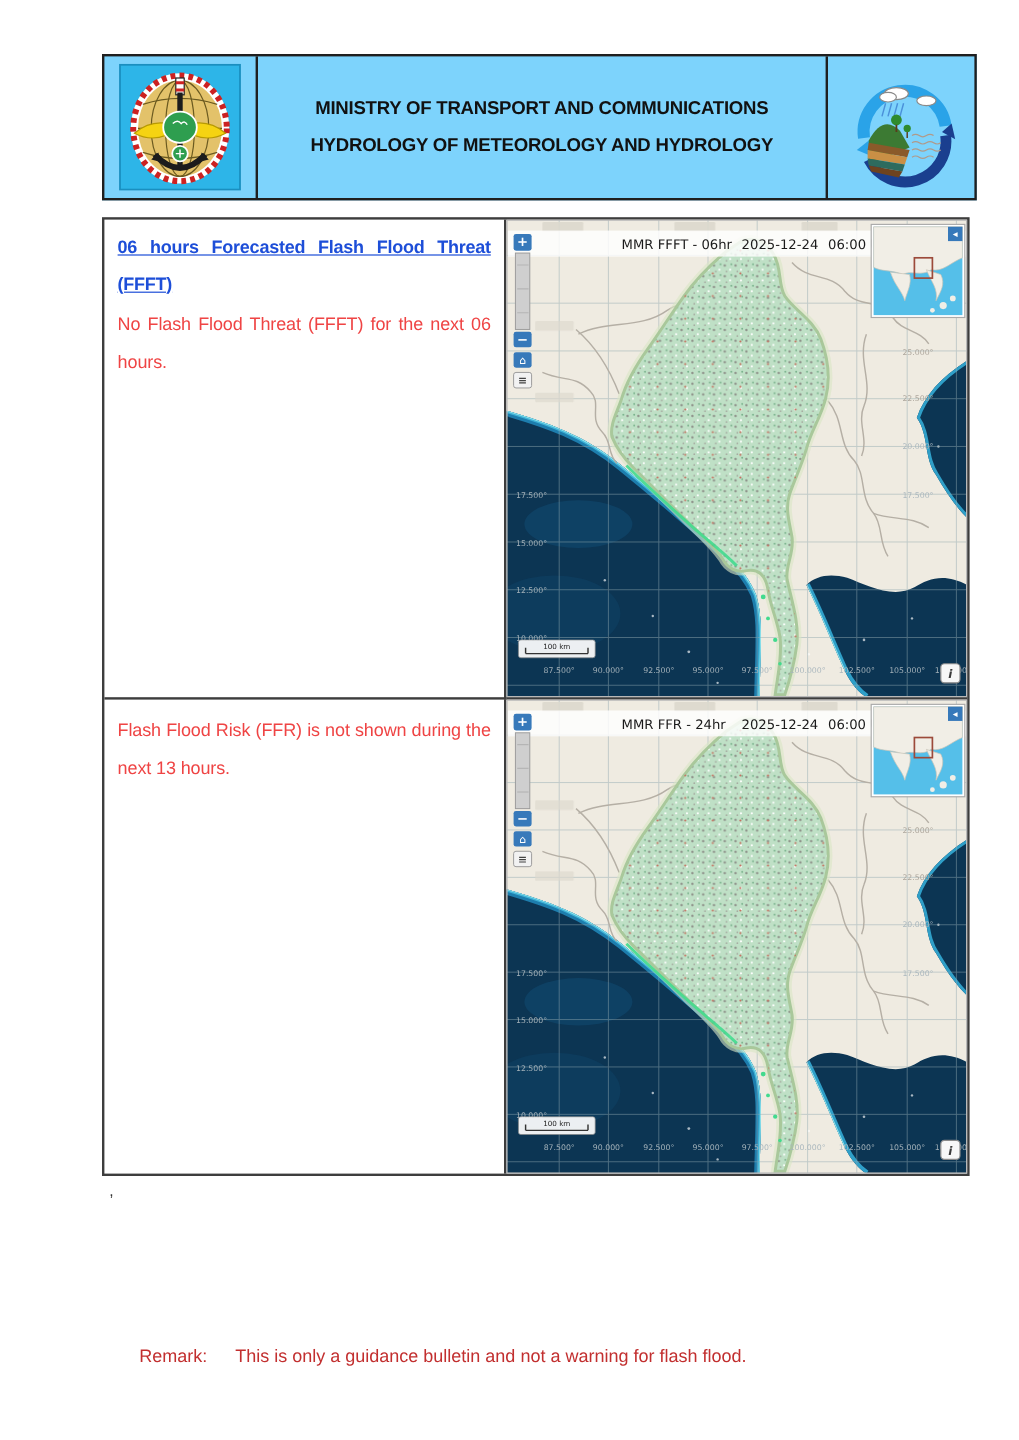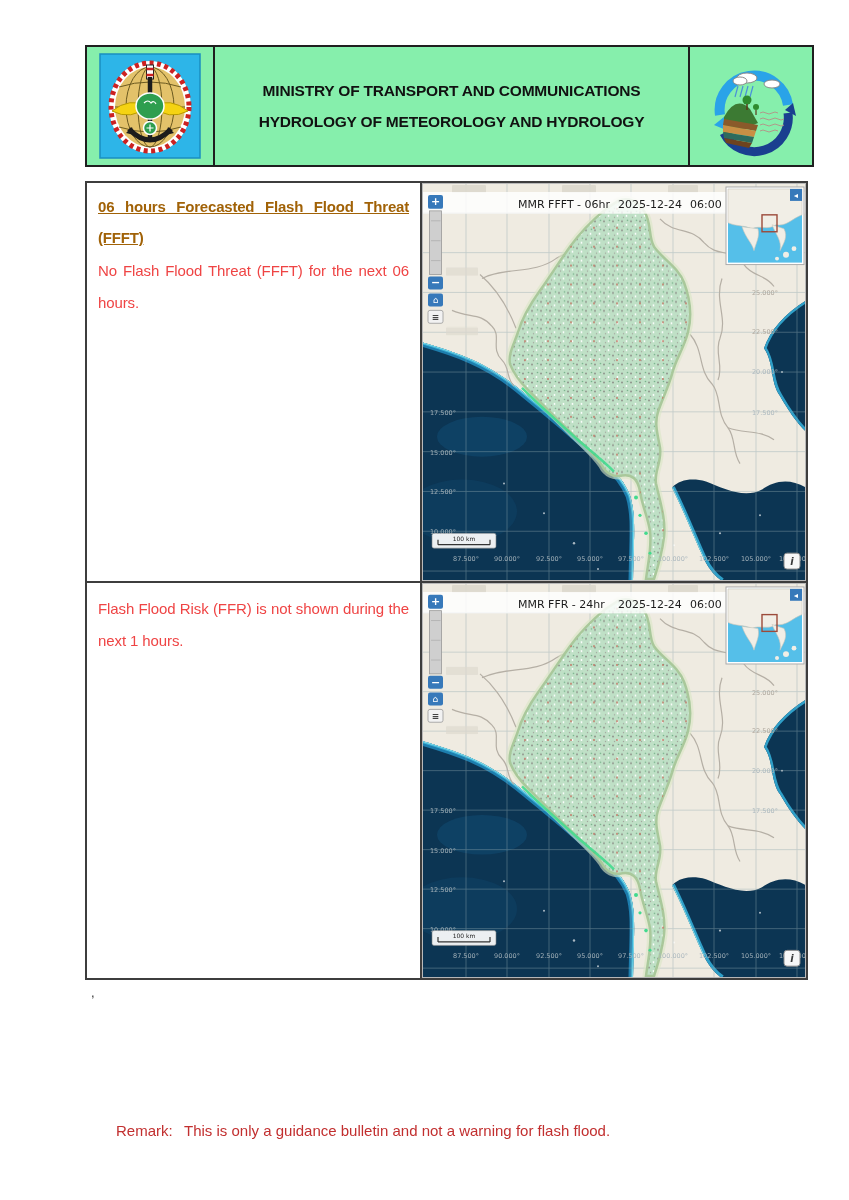--- a/index.html
+++ b/index.html
@@ -4,43 +4,43 @@
 <style>
   html,body{margin:0;padding:0;}
   body{
     width:849px;height:1200px;background:#ffffff;position:relative;
     font-family:"Liberation Sans","DejaVu Sans",sans-serif;color:#1a1a1a;
     overflow:hidden;
   }
   
   .header-table{
     position:absolute;left:85px;top:45px;width:729px;height:122px;
-    border:2px solid #1f1f1f;display:flex;box-sizing:border-box;background:#86efac;
+    border:2px solid #1f1f1f;display:flex;box-sizing:border-box;background:#7dd3fc;
   }
   .hcell-logo{width:128px;border-right:2px solid #1f1f1f;display:flex;align-items:center;justify-content:center;box-sizing:border-box;}
   .hcell-text{flex:1;border-right:2px solid #1f1f1f;display:flex;flex-direction:column;justify-content:center;text-align:center;
     font-weight:bold;font-size:15.5px;line-height:31px;letter-spacing:-0.2px;color:#111;box-sizing:border-box;}
   .hcell-logo2{width:122px;display:flex;align-items:center;justify-content:center;box-sizing:border-box;}
   
   .main-table{
     position:absolute;left:85px;top:181px;width:723px;height:799px;
     border:2px solid #3d3d3d;box-sizing:border-box;background:#fff;
     display:grid;grid-template-columns:335px 1fr;grid-template-rows:400px 1fr;
   }
   .tcell{border-right:2px solid #3d3d3d;padding:9px 11px 0 11px;box-sizing:border-box;}
   .tcell.rb, .mcell.rb{border-bottom:2px solid #3d3d3d;}
-  .cell-title{font-weight:bold;text-decoration:underline;font-size:15px;letter-spacing:-0.2px;text-align:justify;line-height:2.05;color:#a16207;}
+  .cell-title{font-weight:bold;text-decoration:underline;font-size:15px;letter-spacing:-0.2px;text-align:justify;line-height:2.05;color:#1d4ed8;}
   .cell-body{font-size:15px;letter-spacing:-0.1px;text-align:justify;line-height:2.15;margin-top:1px;color:#ef4444;}
   .mcell{position:relative;box-sizing:border-box;overflow:hidden;}
   .mcell svg{display:block;width:100%;height:100%;}
   
   .footnote{position:absolute;left:91px;top:985px;font-size:13px;color:#333;}
   .remark{position:absolute;left:100px;top:1122px;font-size:15px;color:#c22f2f;width:700px;}
   .remark .remark-label{position:absolute;left:16px;top:0;}
-  .remark .remark-text{position:absolute;left:84px;top:0;white-space:nowrap;text-align:center;}
+  .remark .remark-text{position:absolute;left:96px;top:0;white-space:nowrap;text-align:center;}
   
   text{font-family:"DejaVu Sans","Liberation Sans",sans-serif;}
   .mt-title{font-size:11px;fill:#1a1a1a;}
   .grid-lab{font-size:6.5px;fill:#a9b6bd;opacity:.95;}
   .grid-lab-land{font-size:6.5px;fill:#aba49a;opacity:.95;}
   .ctl-glyph{font-size:11px;fill:#ffffff;font-weight:bold;}
   .ctl-glyph-dark{font-size:9px;fill:#444444;font-weight:bold;}
   .scale-text{font-size:6px;fill:#222222;}
   .info-glyph{font-size:10px;fill:#3a3a3a;font-weight:bold;font-style:italic;}
 </style>
@@ -313,21 +313,21 @@
 
       <g transform="translate(362,372)">
         <rect x="0" y="0" width="16" height="16" rx="3" fill="#f7f7f7" stroke="#8a8a8a" stroke-width="1"></rect>
         <text class="info-glyph" x="8" y="12" text-anchor="middle">i</text>
       </g>
       <rect x="0.5" y="0.5" width="383" height="399" fill="none" stroke="#b9b9b9" stroke-width="1"></rect>
     </svg>
   </div>
 
   <div class="tcell">
-    <div class="cell-body">Flash Flood Risk (FFR) is not shown during the next 1 hours.</div>
+    <div class="cell-body">Flash Flood Risk (FFR) is not shown during the next 13 hours.</div>
   </div>
 
   <div class="mcell">
     <svg viewBox="0 0 384 400" preserveAspectRatio="none">
       <defs>
         <pattern id="speck-m2" width="9" height="9" patternUnits="userSpaceOnUse">
           <rect width="9" height="9" fill="#bfe0c6"></rect>
           <circle cx="2" cy="2.5" r="1" fill="#8f938b"></circle>
           <circle cx="6.5" cy="6" r="0.9" fill="#ffffff"></circle>
           <circle cx="7.5" cy="1.5" r="0.8" fill="#79b28c"></circle>

